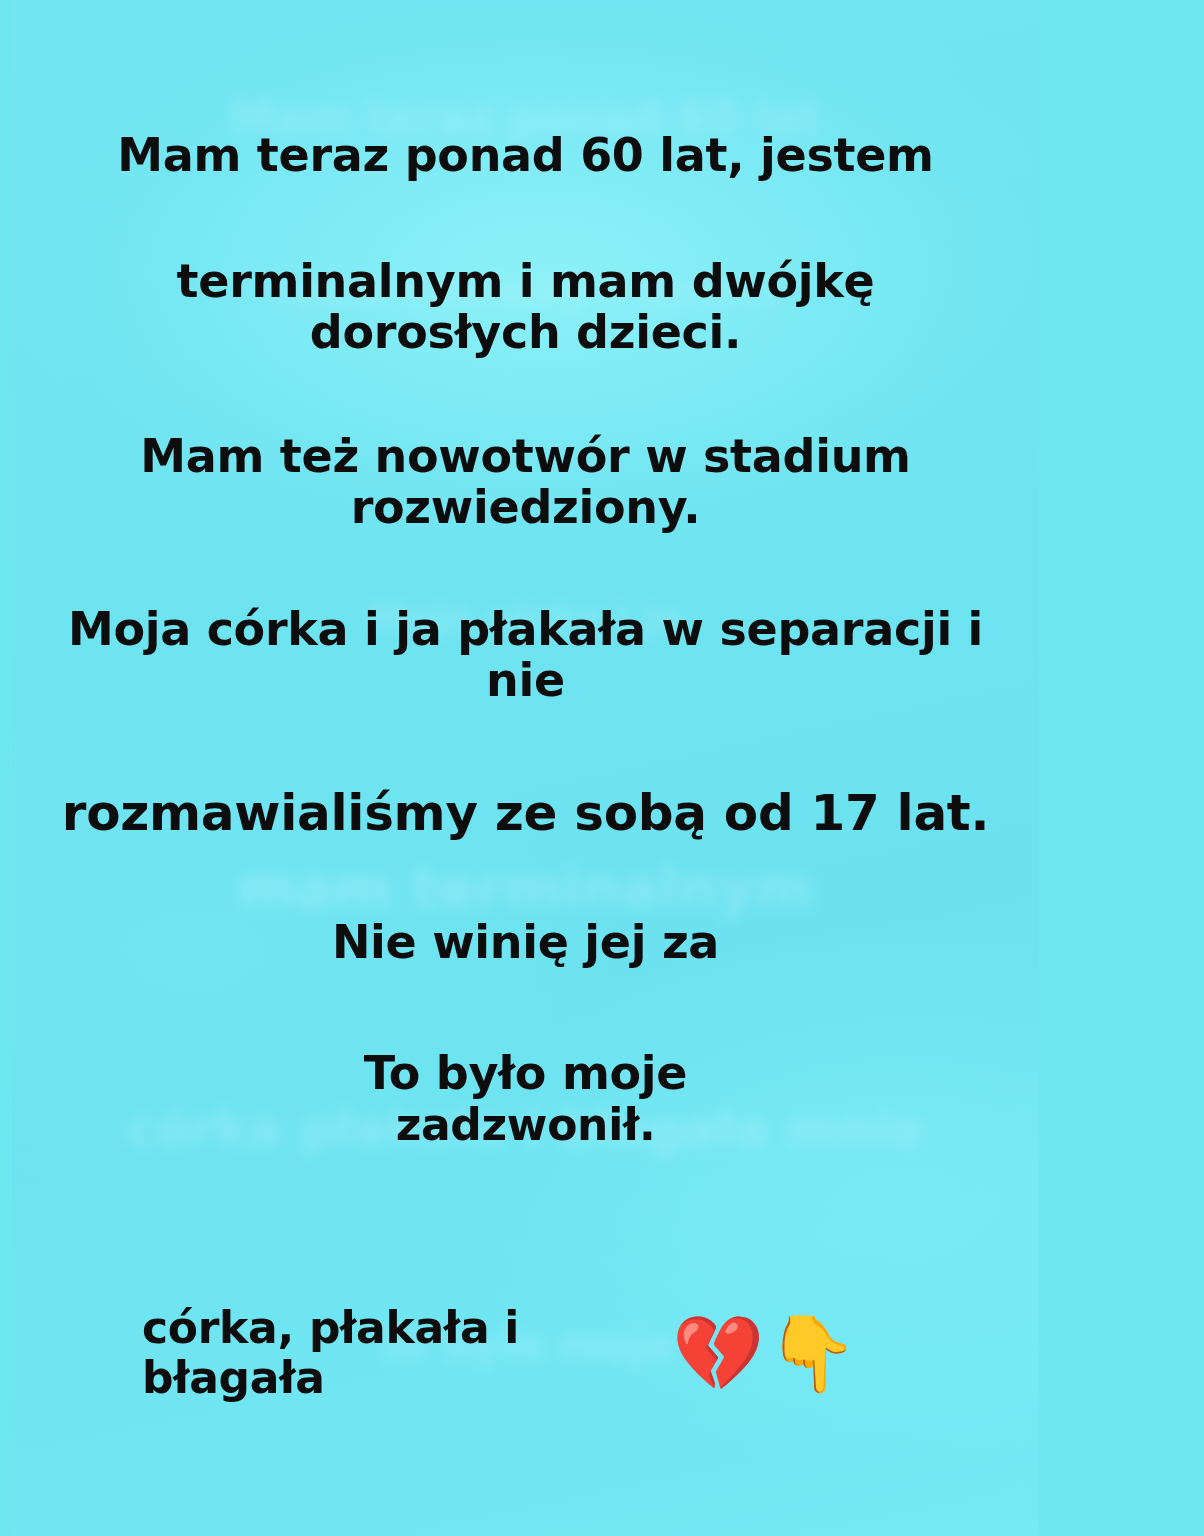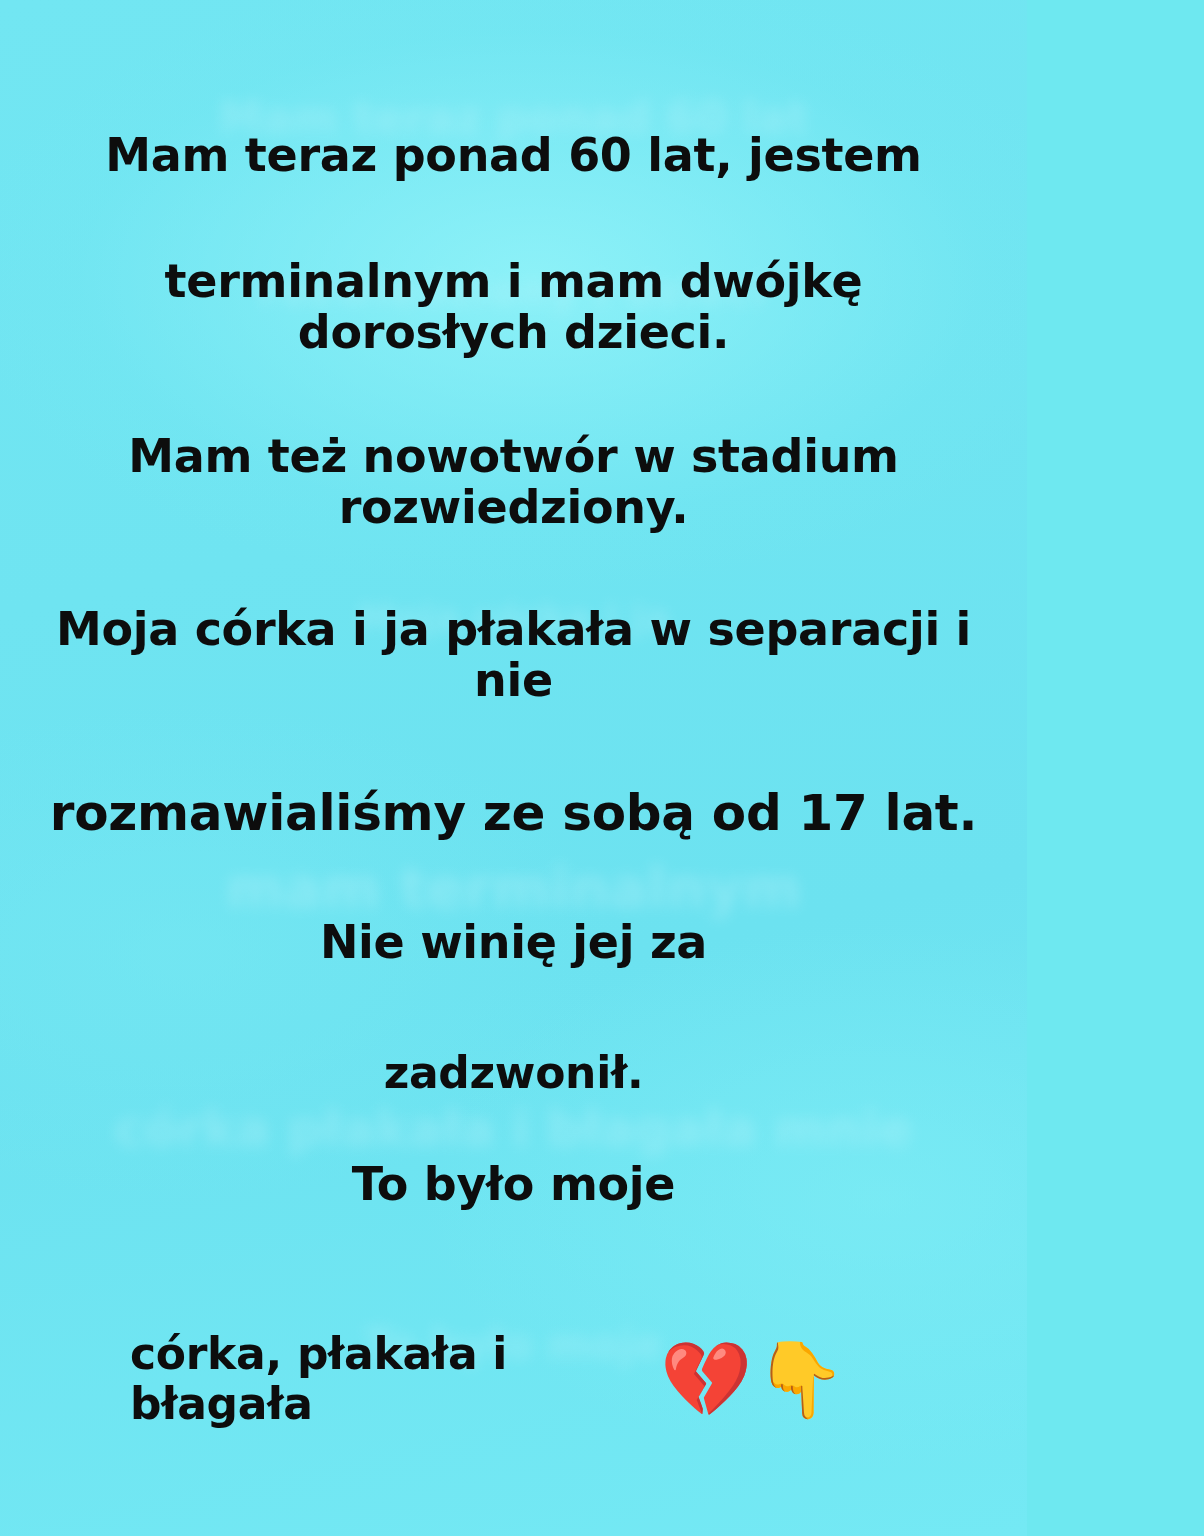--- a/index.html
+++ b/index.html
@@ -19,20 +19,21 @@
     position: relative;
     width: 1027px;
     height: 1536px;
     box-sizing: border-box;
     background:
       radial-gradient(ellipse 780px 420px at 52% 18%, rgba(150,245,250,0.75) 0%, rgba(120,233,243,0.20) 58%, rgba(120,233,243,0) 75%),
       radial-gradient(ellipse 620px 360px at 18% 62%, rgba(118,232,243,0.55) 0%, rgba(110,228,240,0) 70%),
       radial-gradient(ellipse 640px 380px at 86% 78%, rgba(128,238,246,0.55) 0%, rgba(110,228,240,0) 72%),
       linear-gradient(168deg, #72e6f2 0%, #6fe4f1 35%, #6ce2f0 62%, #74e9f4 100%);
     overflow: hidden;
+    margin-left: 12px;
   }
 
   
   .ghost-layer {
     position: absolute;
     left: 0;
     top: 0;
     width: 100%;
     height: 100%;
     pointer-events: none;
@@ -86,21 +87,21 @@
   .gap-d { margin-bottom: 78px; }
   .gap-e { margin-bottom: 76px; }
   .gap-f { margin-bottom: 80px; }
   .gap-g { margin-bottom: 86px; }
   .gap-h { margin-bottom: 82px; }
   .gap-i { margin-bottom: 62px; }
 
   .last-row {
     position: absolute;
     left: 0;
-    bottom: 108px;
+    bottom: 134px;
     width: 100%;
     display: flex;
     align-items: center;
     justify-content: space-between;
     padding: 0 120px 0 130px;
     box-sizing: border-box;
   }
   .last-row .line {
     width: auto;
     text-align: left;
@@ -131,22 +132,22 @@
     <div class="ghost g6">To było moje</div>
   </div>
 
   <div class="content">
     <div class="line sz-lg gap-a">Mam teraz ponad 60 lat, jestem</div>
     <div class="line sz-lg gap-b">terminalnym i mam dwójkę dorosłych dzieci.</div>
     <div class="line sz-lg gap-c">Mam też nowotwór w stadium rozwiedziony.</div>
     <div class="line sz-lg gap-d">Moja córka i ja płakała w separacji i nie</div>
     <div class="line sz-xl gap-e">rozmawialiśmy ze sobą od 17 lat.</div>
     <div class="line sz-lg gap-f">Nie winię jej za</div>
+    <div class="line sz-lg">To było moje</div>
     <div class="line sz-md gap-i">zadzwonił.</div>
-    <div class="line sz-lg">To było moje</div>
   </div>
 
   <div class="last-row">
     <div class="line sz-md">córka, płakała i błagała</div>
     <div class="emoji-group">
       <span class="emoji">💔</span>
       <span class="emoji">👇</span>
     </div>
   </div>
 

